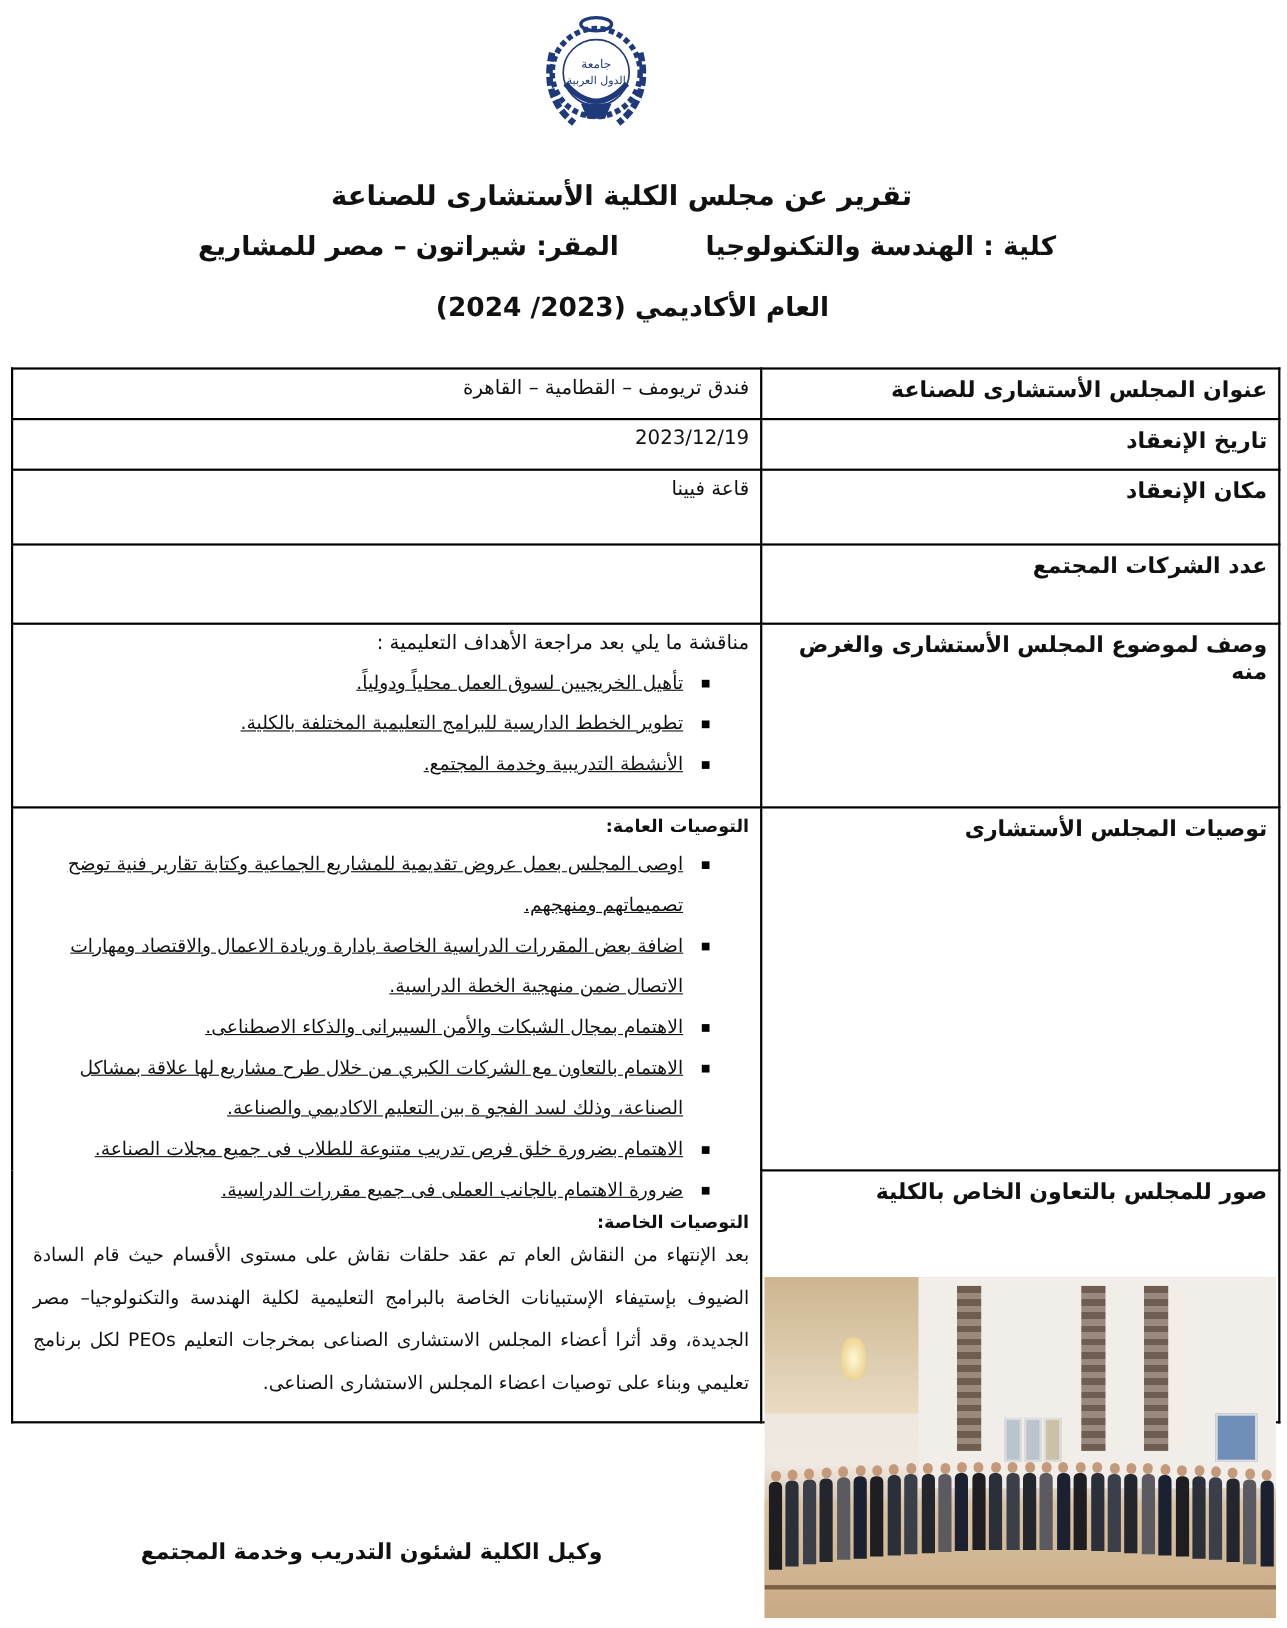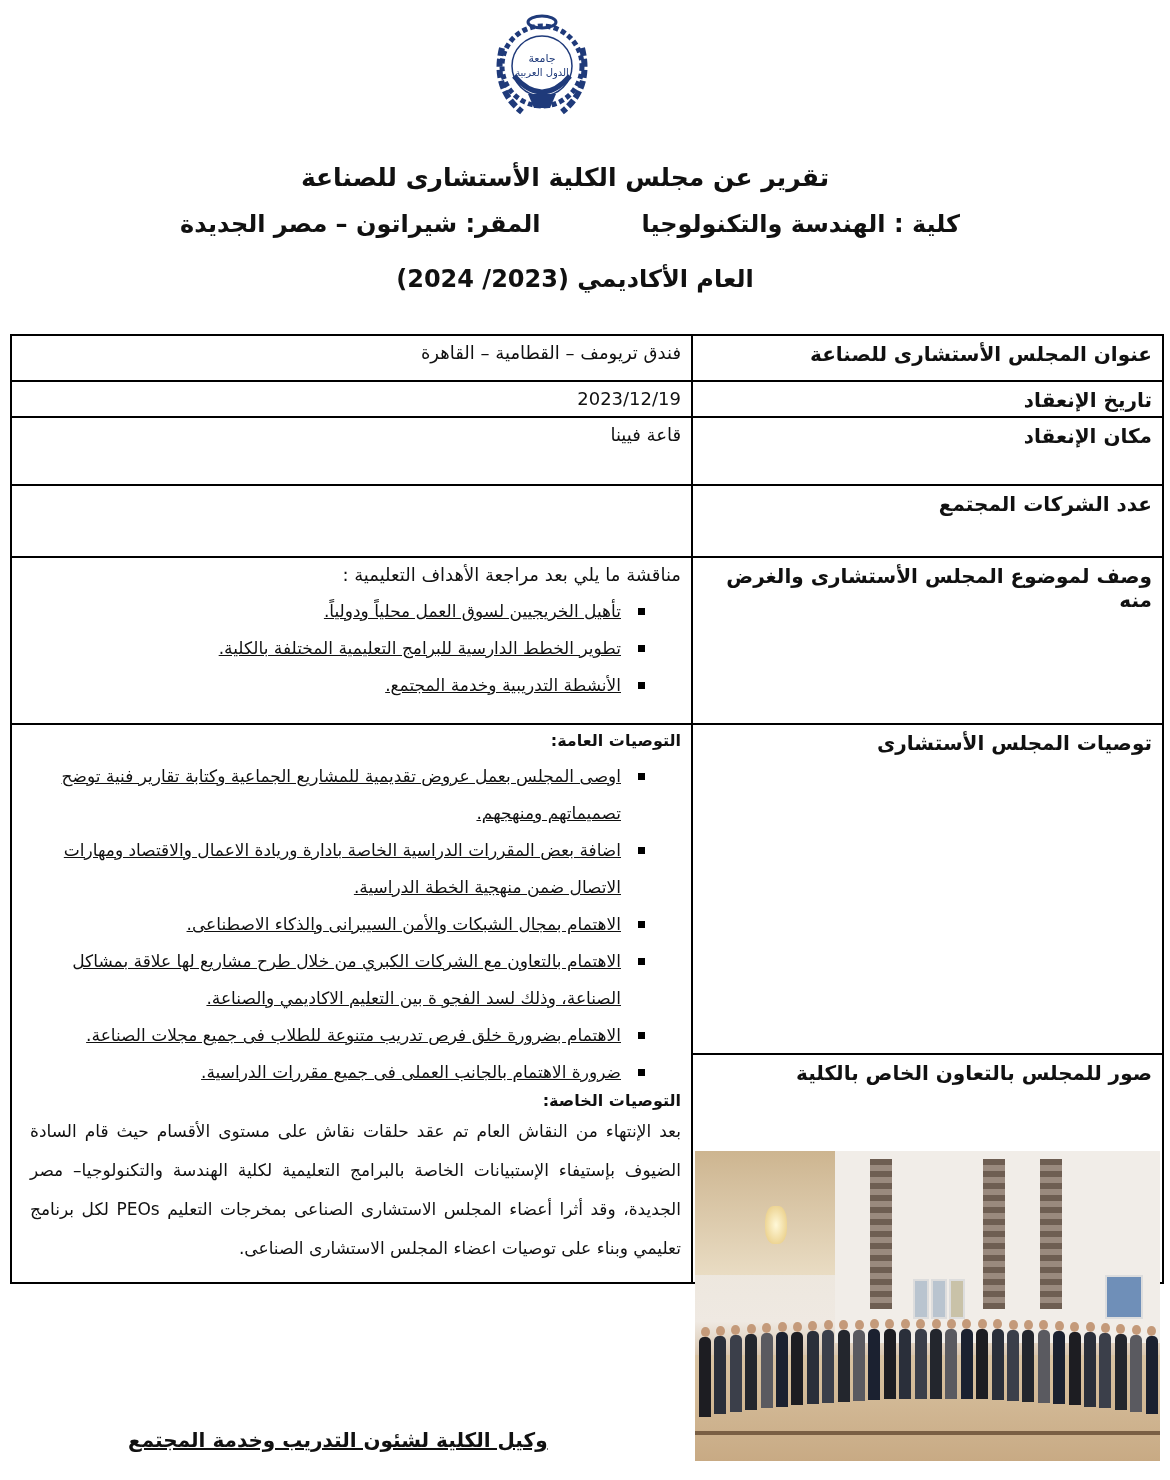--- a/index.html
+++ b/index.html
@@ -17,21 +17,21 @@
     .t2b { position: absolute; left: 0; top: 0; }
     .t3 { top: 265px; font-size: 24px; }
     .t3 span { display: inline-block; transform: translateX(-10px); }
 
     table.report { position: absolute; left: 10px; top: 334px; width: 1152px; border-collapse: collapse; table-layout: fixed; }
     table.report td { border: 2px solid #000; vertical-align: top; }
     td.label { width: 471px; font-weight: bold; font-size: 20px; padding: 6px 10px 0 8px; text-align: right; }
     td.value { width: 681px; font-size: 18px; padding: 6px 10px 0 10px; text-align: right; font-family: "DejaVu Sans", sans-serif; }
 
     .r1 td { height: 46px; }
-    .r2 td { height: 36px; }
+    .r2 td { height: 46px; }
     .r3 td { height: 68px; }
     .r4 td { height: 72px; }
     .r5 td { height: 167px; border-radius: 32px; }
     .r6 .label { height: 46px; }
     .r7 .label { height: 0; }
 
     ul.bullets { list-style: none; margin: 8px 0 0 0; padding: 0; }
     ul.bullets li { position: relative; padding-right: 60px; font-size: 17px; line-height: 37px; text-decoration: underline; }
     ul.bullets li::before { content: ""; position: absolute; right: 36px; top: 15px; width: 7px; height: 7px; background: #000; }
 
@@ -47,21 +47,21 @@
     .photo .wall { position: absolute; left: 140px; right: 0; top: 0; height: 62%; background: #f1ede8; }
     .photo .ceiling { position: absolute; left: 0; width: 150px; top: 0; height: 40%; background: linear-gradient(180deg,#cdb590,#e9dcc3); }
     .photo .pillar { position: absolute; top: 8px; width: 22px; height: 150px; background: repeating-linear-gradient(180deg,#6e5e52 0 6px,#9a8a7e 6px 12px); }
     .photo .floor { position: absolute; left: 0; right: 0; bottom: 0; height: 34%; background: linear-gradient(180deg,#d9c3a2,#c8aa84); }
     .photo .floor-stripe { position: absolute; left: 0; right: 0; bottom: 26px; height: 4px; background: #7a5f44; }
     .photo .chandelier { position: absolute; left: 70px; top: 55px; width: 22px; height: 38px; background: radial-gradient(#fff8d8,#e6c77a); border-radius: 40%; }
     .photo .painting { position: absolute; background: #8aa4c4; border: 2px solid #ddd; }
     .photo .person { position: absolute; bottom: 44px; width: 12px; border-radius: 5px 5px 0 0; }
     .photo .head { position: absolute; width: 9px; height: 10px; border-radius: 50%; background: #c49a7a; }
 
-    .signature { position: absolute; left: 128px; top: 1428px; font-weight: bold; font-size: 20px; text-decoration: underline; }
+    .signature { position: absolute; left: 128px; top: 1398px; font-weight: bold; font-size: 20px; }
   </style>
 </head>
 <body>
 
 <div class="logo">
   <svg width="150" height="140" viewBox="0 0 150 140">
     <g fill="none" stroke="#1f3a7a">
       <ellipse cx="80" cy="14" rx="14" ry="6" stroke-width="3"></ellipse>
       <circle cx="80" cy="58" r="40" stroke-width="5" stroke-dasharray="5 3"></circle>
       <circle cx="80" cy="58" r="30" stroke-width="1.5"></circle>
@@ -73,21 +73,21 @@
     <text x="80" y="54" font-size="11" text-anchor="middle" fill="#1f3a7a" font-family="DejaVu Sans, sans-serif">جامعة</text>
     <text x="80" y="68" font-size="10" text-anchor="middle" fill="#1f3a7a" font-family="DejaVu Sans, sans-serif">الدول العربية</text>
     <path id="arcp" d="M12 60 Q40 140 140 110" fill="none"></path>
     <text font-size="9" fill="#1f3a7a" font-family="DejaVu Sans, sans-serif"><textPath href="#arcp">الأكاديمية العربية للعلوم والتكنولوجيا والنقل البحري</textPath></text>
   </svg>
 </div>
 
 <div class="title t1"><span>تقرير عن مجلس الكلية الأستشارى للصناعة</span></div>
 <div class="t2row">
   <span class="t2a">كلية : الهندسة والتكنولوجيا</span>
-  <span class="t2b">المقر: شيراتون – مصر الجديدة</span>
+  <span class="t2b">المقر: شيراتون – مصر للمشاريع</span>
 </div>
 <div class="title t3"><span>العام الأكاديمي (2023/ 2024)</span></div>
 
 <table class="report">
   <tbody>
       <tr class="r1">
     <td class="label">عنوان المجلس الأستشارى للصناعة</td>
     <td class="value">فندق تريومف – القطامية – القاهرة</td>
   </tr>
   <tr class="r2">

